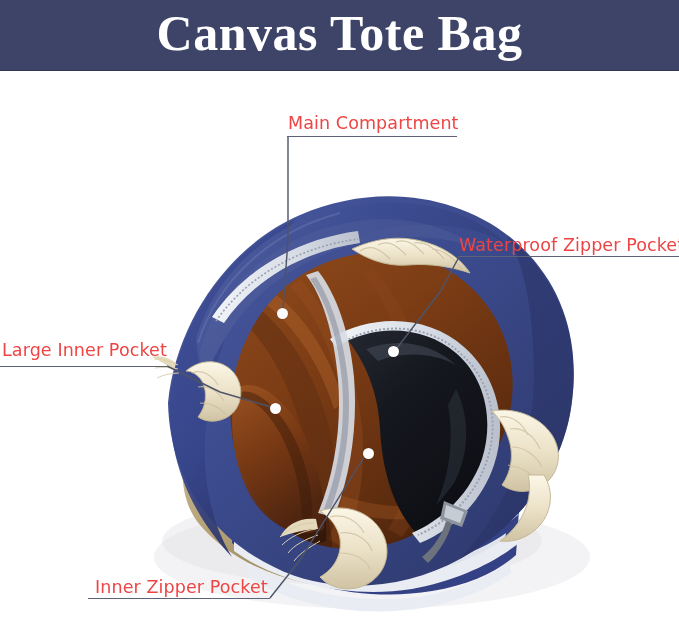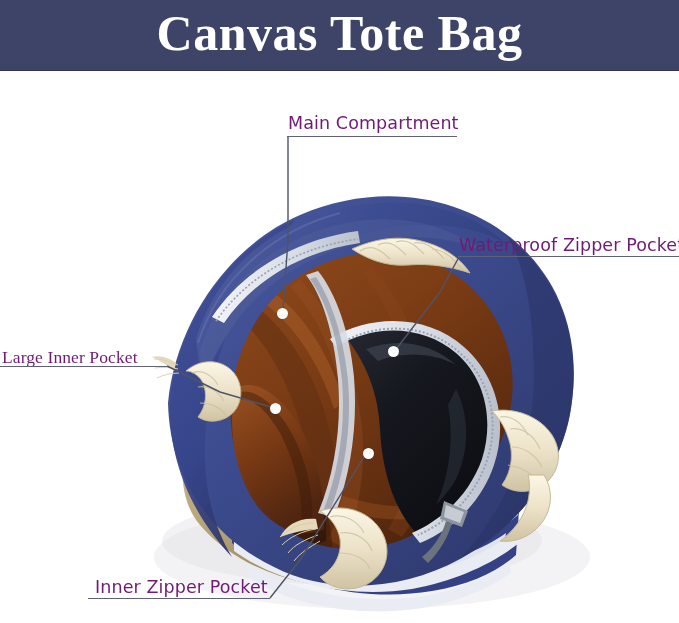--- a/index.html
+++ b/index.html
@@ -63,21 +63,21 @@
     width: 679px;
     height: 552px;
   }
   .photo-svg { display: block; }
 
   
   .label {
     position: absolute;
     font-family: "DejaVu Sans", "Liberation Sans", sans-serif;
     font-size: 17.5px;
-    color: #701a75;
+    color: #ef4444;
     white-space: nowrap;
     letter-spacing: .1px;
     line-height: 22px;
   }
   .label-rule {
     position: absolute;
     height: 1px;
     background: #5d6276;
   }
   .leader {
@@ -91,21 +91,21 @@
     border-radius: 50%;
     background: #fdfdfd;
     box-shadow: 0 0 1px rgba(0,0,0,.35);
   }
 
   
   .lbl-main      { left: 288px; top: 112px; }
   .rule-main     { left: 287px; top: 136px; width: 170px; }
   .lbl-water     { left: 459px; top: 234px; }
   .rule-water    { left: 458px; top: 256px; width: 221px; }
-  .lbl-large     { left: 2px;  top: 346px; font-family: Liberation Serif, serif; }
+  .lbl-large     { left: 2px;  top: 339px; }
   .rule-large    { left: 0px;  top: 366px; width: 168px; }
   .lbl-innerzip  { left: 95px; top: 576px; }
   .rule-innerzip { left: 88px; top: 598px; width: 182px; }
 </style>
 </head>
 <body>
 
 <div class="banner">
   <div class="banner-title">Canvas Tote Bag</div>
   <div class="banner-underline"></div>

